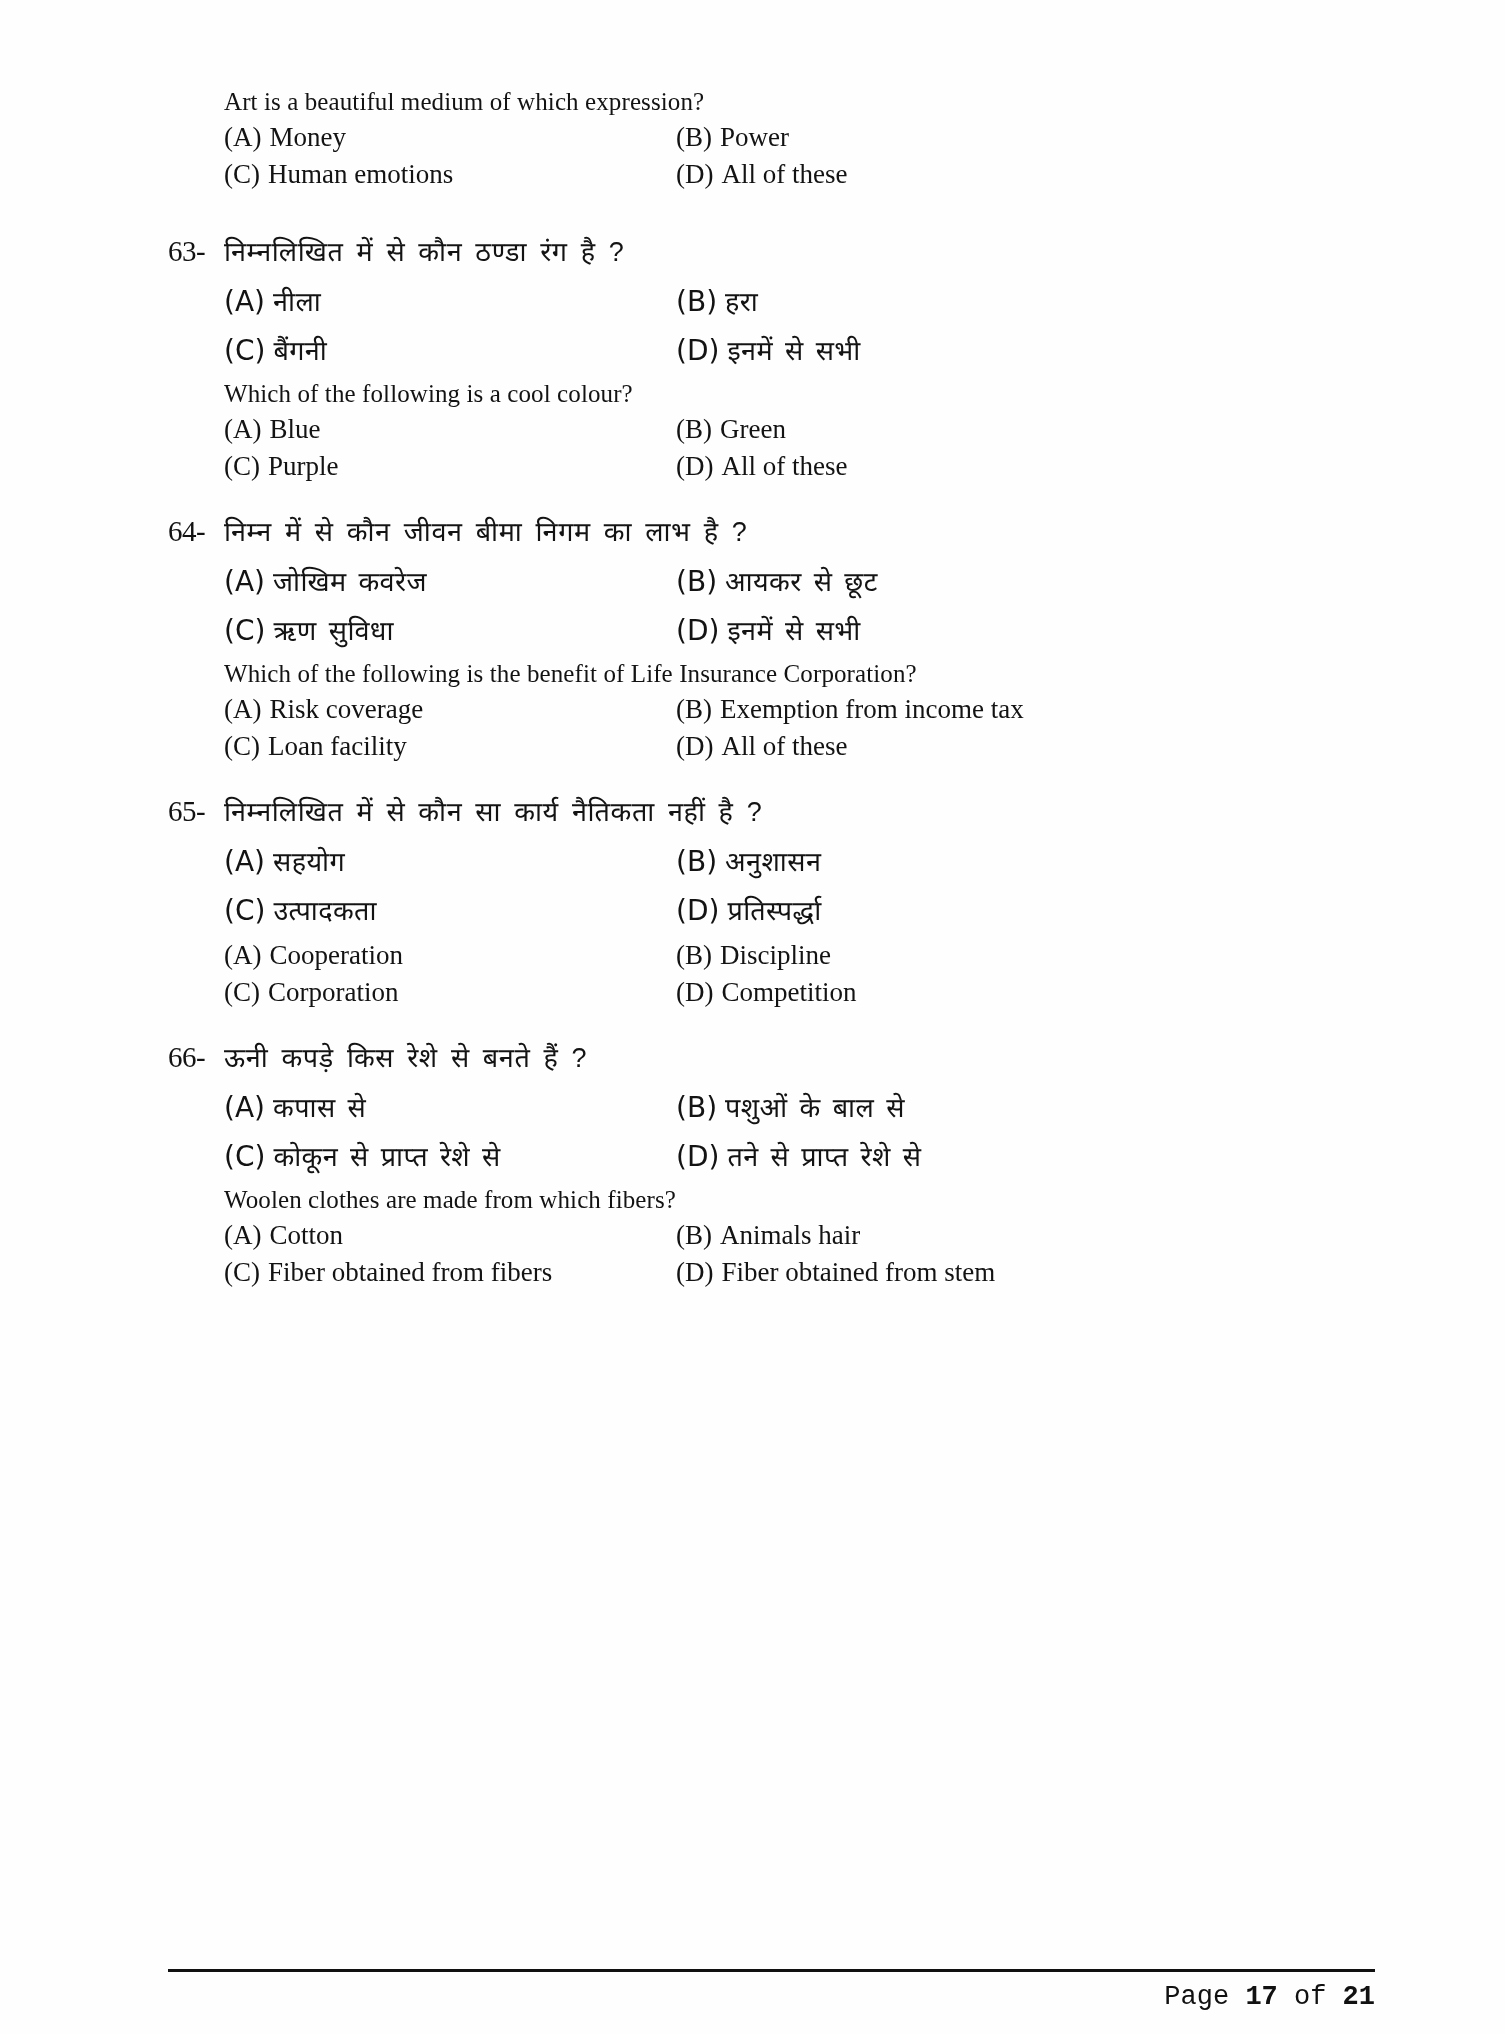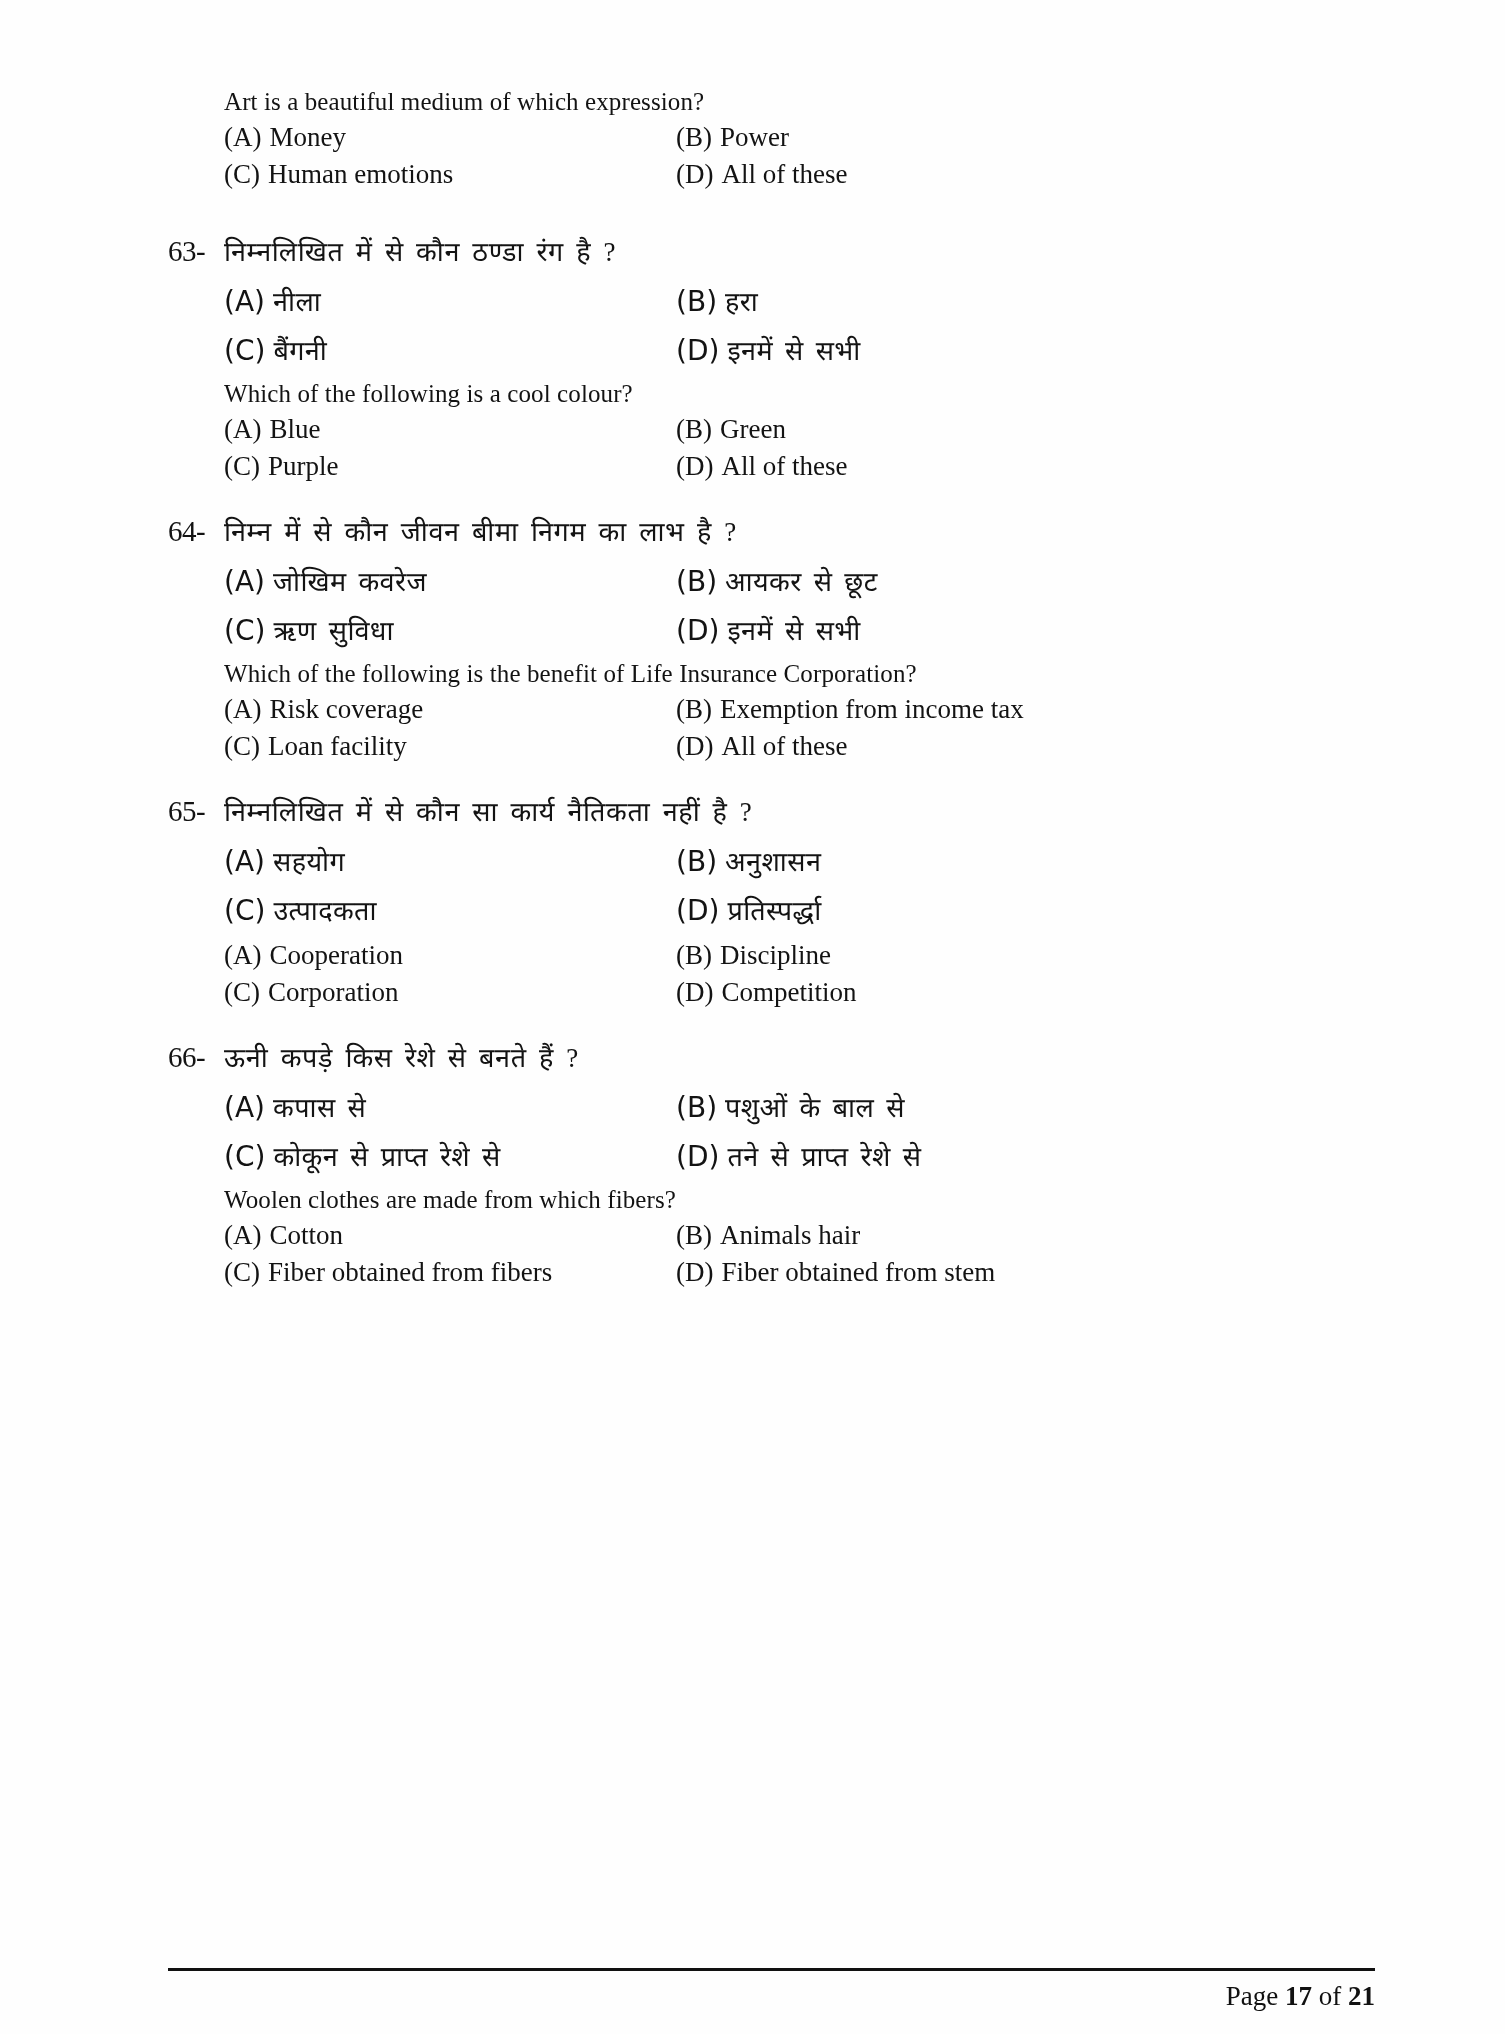--- a/index.html
+++ b/index.html
@@ -45,21 +45,21 @@
   }
   .q-num {
     width: 56px;
     flex: none;
     font-family: "Liberation Serif", "DejaVu Serif", serif;
     font-size: 29px;
     text-align: left;
     letter-spacing: -0.5px;
   }
   .q-text-hi {
-    font-family: Liberation Serif, serif;
+    font-family: Liberation Sans, sans-serif;
     font-size: 27px;
     letter-spacing: 0.6px;
     word-spacing: 5px;
   }
 
   
   .q-text-en {
     font-family: "Liberation Serif", "DejaVu Serif", serif;
     font-size: 25px;
     margin-left: 56px;
@@ -120,21 +120,21 @@
     left: 168px;
     right: 130px;
     bottom: 22px;
   }
   .footer-rule {
     border-top: 3px solid #111111;
     width: 100%;
   }
   .footer-text {
     text-align: right;
-    font-family: Liberation Serif, serif;
+    font-family: Liberation Mono, monospace;
     font-size: 27px;
     padding-top: 10px;
     color: #111111;
   }
   .footer-text .pg-strong { font-weight: bold; }
 </style>
 </head>
 <body>
 
 <div class="page">

